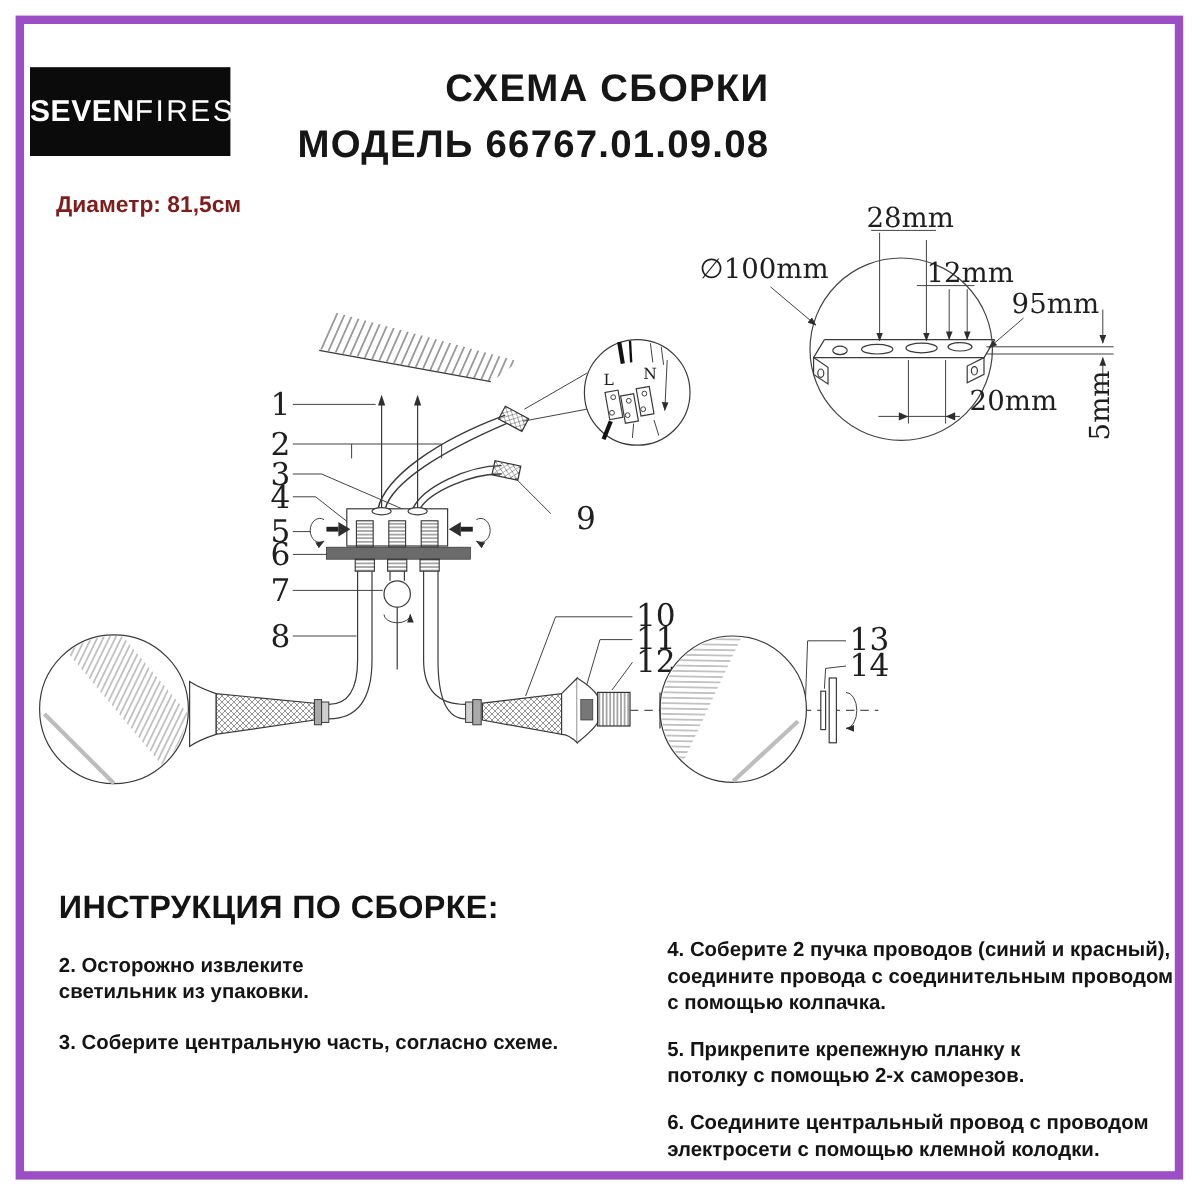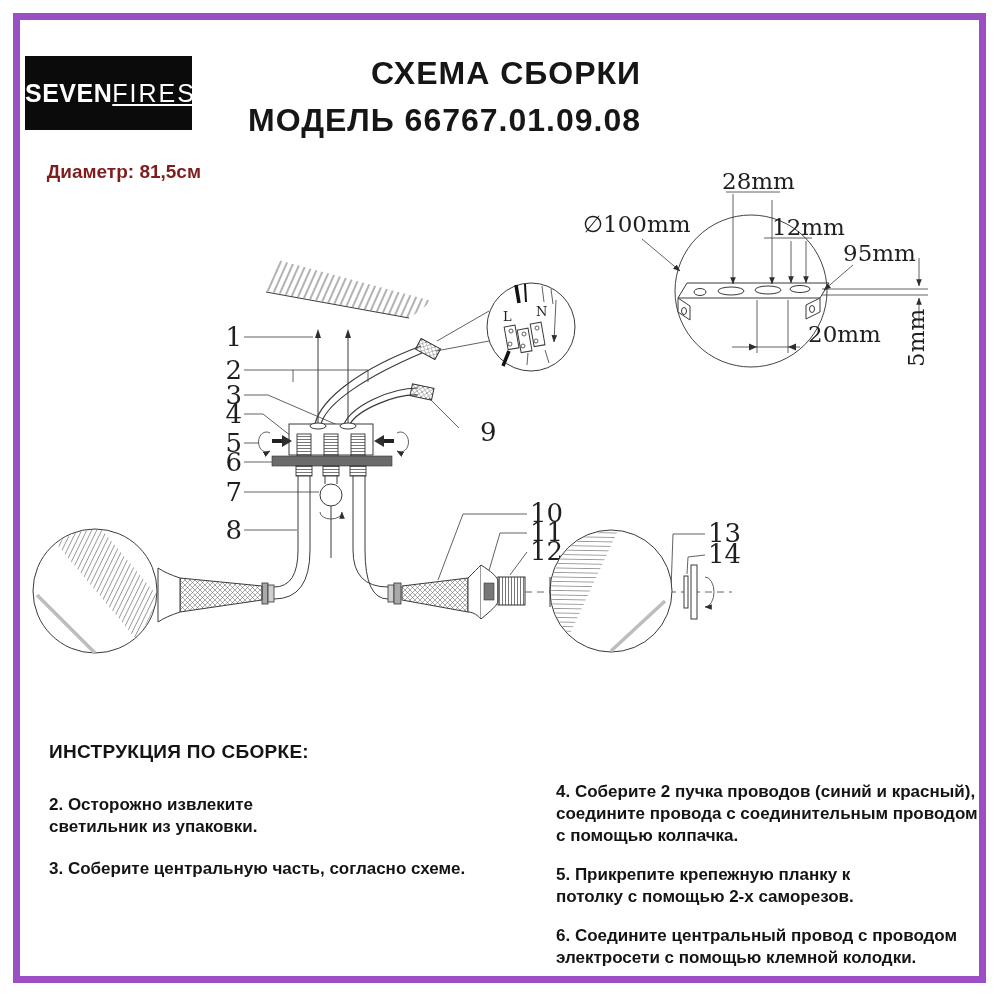--- a/index.html
+++ b/index.html
@@ -10,31 +10,31 @@
   .frame{
     position:absolute;left:13px;top:13px;width:973px;height:970px;
     border:7px solid #9c4fc4;box-sizing:border-box;background:#ffffff;
   }
   .logo{
     position:absolute;left:25px;top:56px;width:167px;height:74px;background:#0b0b0b;
     color:#ffffff;display:flex;align-items:center;
     font-size:25px;letter-spacing:.5px;
   }
   .logo .lb{font-weight:800;}
-  .logo .ll{font-weight:300;letter-spacing:2px;text-decoration:underline;}
+  .logo .ll{font-weight:300;letter-spacing:2px;}
   .title{
     position:absolute;left:248px;top:50px;font-size:32px;font-weight:800;
     color:#161616;line-height:47px;letter-spacing:1px;white-space:nowrap;text-align:right;
   }
   .specs{
     position:absolute;left:25px;top:160px;width:176px;text-align:right;
     font-size:19px;font-weight:600;color:#7f1d1d;line-height:23px;
   }
   .instr-heading{
-    position:absolute;left:49px;top:741px;font-size:19px;font-weight:800;
+    position:absolute;left:49px;top:741px;font-size:27px;font-weight:800;
     letter-spacing:.3px;color:#141414;
   }
   .instr-col{
     position:absolute;font-size:17px;font-weight:600;color:#141414;line-height:22px;
   }
   .instr-col.left{left:49px;top:794px;width:445px;}
   .instr-col.right{left:508px;top:781px;width:460px;margin-left:48px;}
   .instr-item{white-space:pre-line;}
   .instr-col.left .instr-item{margin-bottom:20px;}
   .instr-col.right .instr-item{margin-bottom:17px;}

